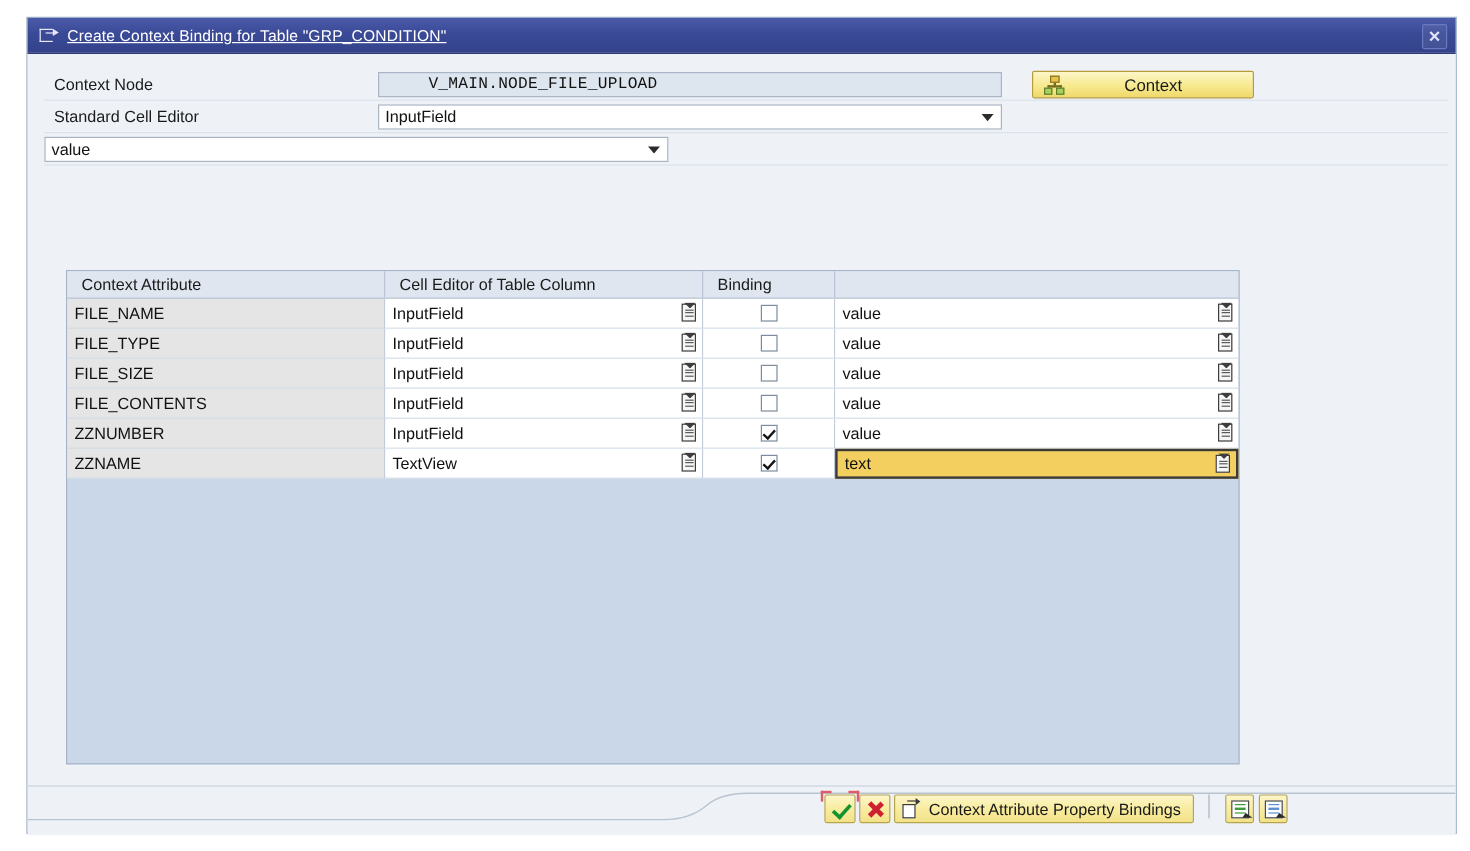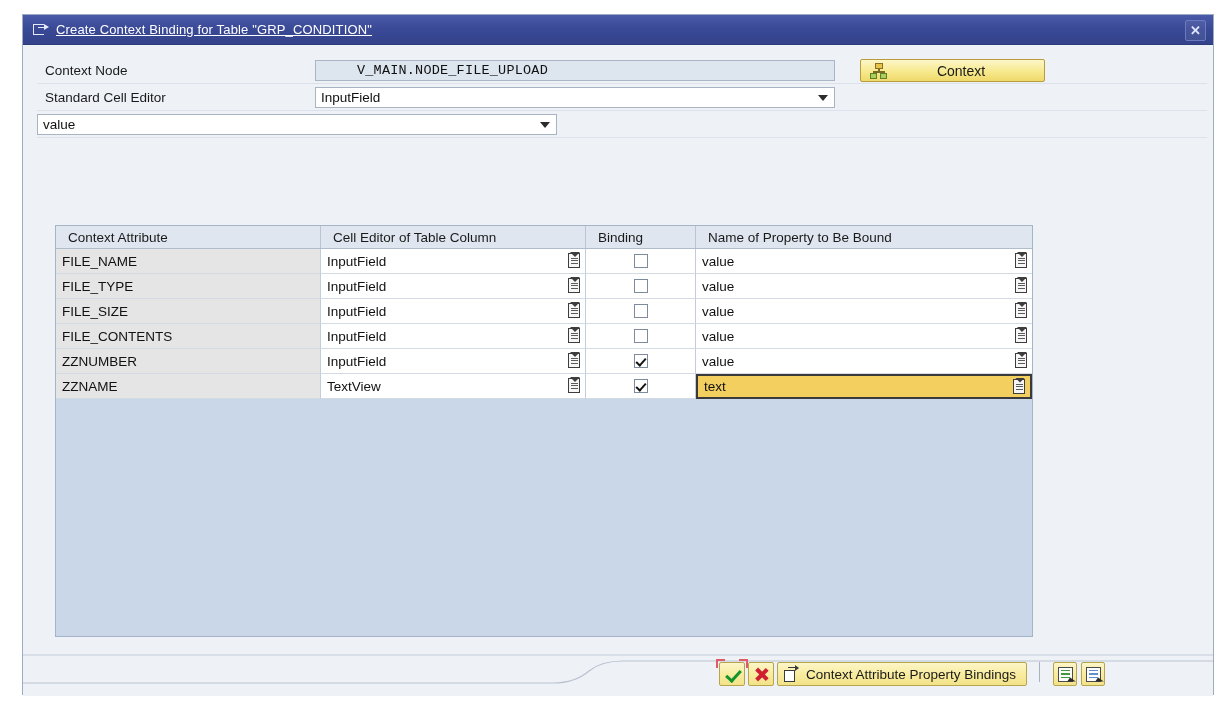--- a/index.html
+++ b/index.html
@@ -297,21 +297,21 @@
 
   .footer-bar {
     position: absolute;
     left: 0; top: 612px;
     width: 100%; height: 39px;
     display: flex; align-items: center;
   }
   .btn-group {
     position: absolute;
     left: 664px; top: 5px;
-    display: flex; align-items: flex-start; margin-left: 32px;
+    display: flex; align-items: flex-start;
   }
   .sbtn {
     height: 24px;
     min-width: 26px;
     background: linear-gradient(to bottom,#fdf6c8 0%, #f8ecA0 50%, #f2e288 100%);
     border: 1px solid #b7a54e;
     border-radius: 2px;
     display: flex; align-items: center; justify-content: center;
     margin-right: 3px;
     cursor: pointer;
@@ -479,21 +479,20 @@
             <span class="caret"></span>
           </span>
         </div>
       </div>
 
       <div class="table-wrap">
         <div class="thead">
           <div class="th c1">Context Attribute</div>
           <div class="th c2">Cell Editor of Table Column</div>
           <div class="th c3">Binding</div>
-          <div class="th c4">Name of Property to Be Bound</div>
         </div>
         <div id="tbody">
             <div class="trow">
               <div class="td attr c1">FILE_NAME</div>
               <div class="td editor c2">
                 <span>InputField</span>
                 <span class="f4"></span>
               </div>
               <div class="td bind c3">
                 <span class="cbox"></span>

